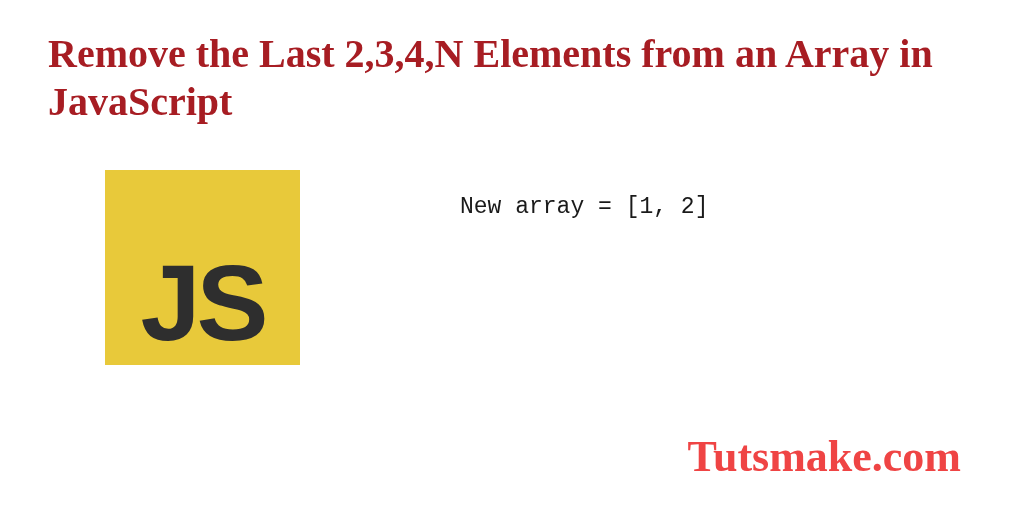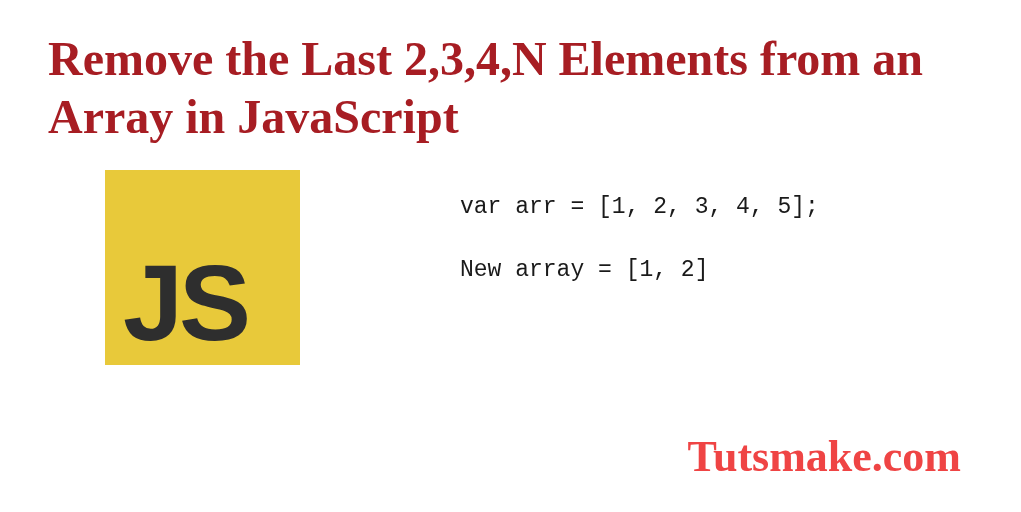--- a/index.html
+++ b/index.html
@@ -13,35 +13,35 @@
       background: #ffffff;
       font-family: Georgia, 'Times New Roman', serif;
       position: relative;
       overflow: hidden;
     }
     .title {
       position: absolute;
       top: 30px;
       left: 48px;
       right: 48px;
-      font-size: 48px;
+      font-size: 40px;
       font-weight: bold;
       color: #a71d23;
       line-height: 1.2;
     }
     .js-logo {
       position: absolute;
       top: 170px;
       left: 105px;
       width: 195px;
       height: 195px;
       background: #e8c93a;
       display: flex;
       align-items: flex-end;
-      justify-content: flex-start;
+      justify-content: center;
       padding: 8px 18px;
     }
     .js-logo-text {
       font-family: Arial, Helvetica, sans-serif;
       font-size: 108px;
       font-weight: bold;
       color: #2e2e2e;
       line-height: 1;
       letter-spacing: -4px;
     }
@@ -69,17 +69,16 @@
 </head>
 <body>
 
 <h1 class="title">Remove the Last 2,3,4,N Elements from an Array in JavaScript</h1>
 
 <div class="js-logo">
   <span class="js-logo-text">JS</span>
 </div>
 
 <div class="code-block">
-  <div class="code-line">var arr = [1, 2, 3, 4, 5];</div>
   <div class="code-line">New array = [1, 2]</div>
 </div>
 
 <div class="brand">Tutsmake.com</div>
 
 </body></html>

